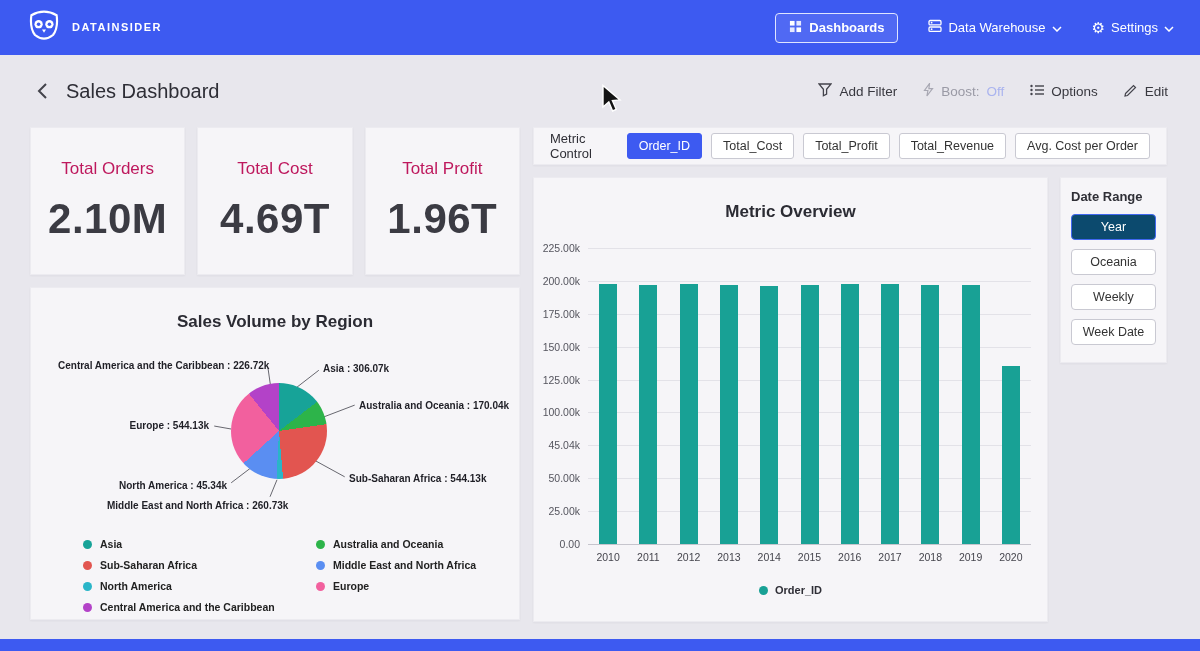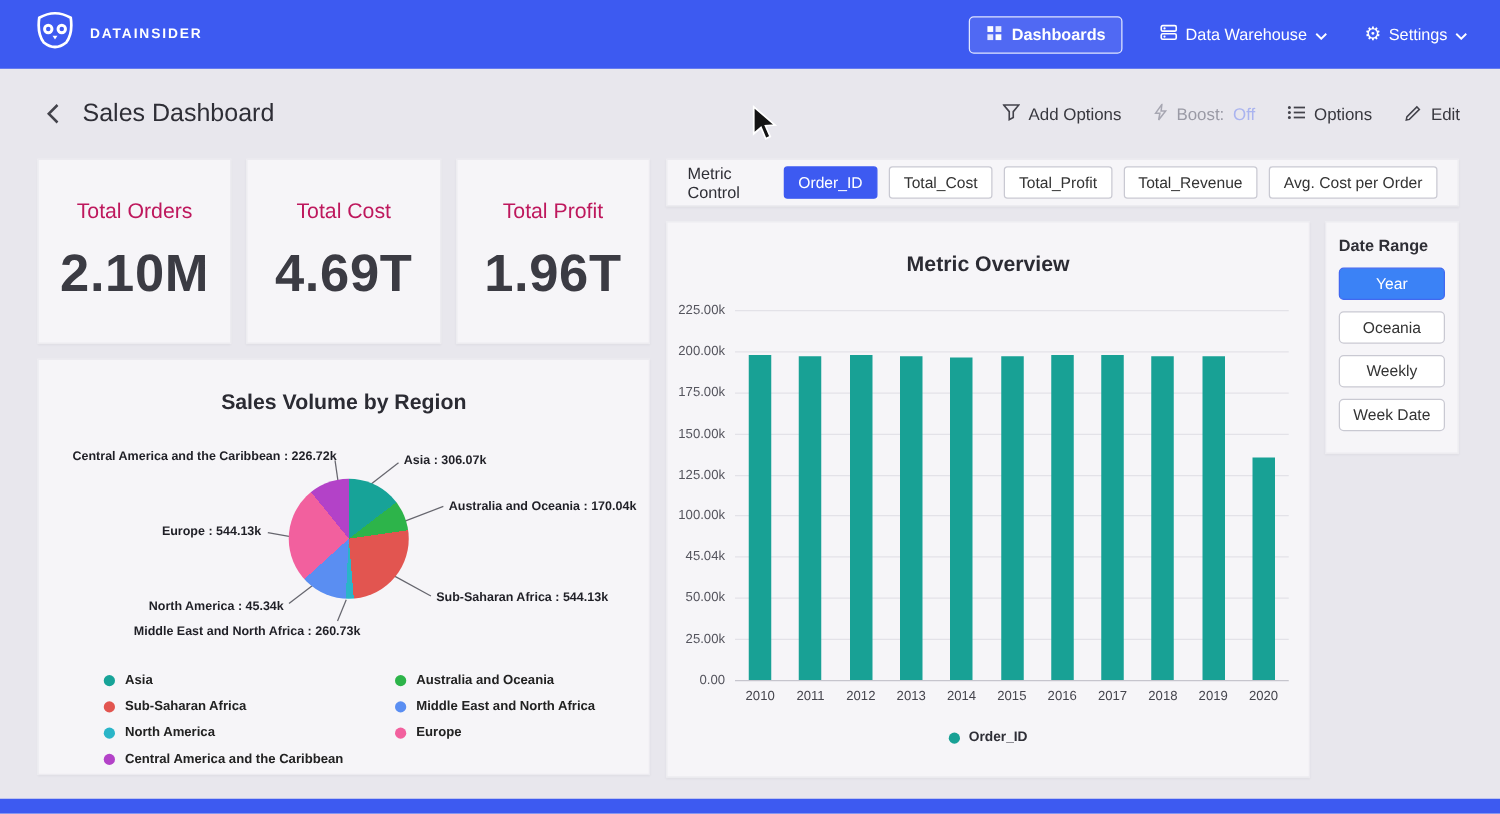--- a/index.html
+++ b/index.html
@@ -94,21 +94,21 @@
 
   
   .date-range { width:107px; flex:0 0 107px; padding:11px 10px 8px; }
   .dr-label { font-size:13px; color:#2f2f36; font-weight:600; margin-bottom:10px; }
   .dr-btn {
     display:block; width:100%; margin-bottom:9px;
     background:#fff; border:1px solid #c9c9d2; border-radius:4px;
     color:#333; font-size:12.5px; padding:5px 0; cursor:pointer;
     font-family:inherit; text-align:center;
   }
-  .dr-btn.active { background:#3b82f6; border-color:#4168f0; color:#fff; }
+  .dr-btn.active { background:#0c4a6e; border-color:#4168f0; color:#fff; }
 
   
   .pie-card { height:333px; }
   .pie-area { position:relative; height:200px; margin-top:2px; }
   .pie { position:absolute; left:200px; top:49px; width:96px; height:96px; border-radius:50%; }
   .pie-lines { position:absolute; left:0; top:0; width:100%; height:100%; }
   .pie-label { position:absolute; font-size:10px; font-weight:bold; color:#1f1f26; white-space:nowrap; }
   .pie-legend { display:grid; grid-template-columns:233px 1fr; row-gap:9px; margin:4px 0 0 52px; }
   .pie-legend .pl-item { display:flex; align-items:center; gap:8px; cursor:pointer; }
   .pie-legend .pl-text { font-size:10.5px; font-weight:bold; color:#222; }
@@ -186,21 +186,21 @@
       </svg>
   </button>
   <h1 class="page-title">Sales Dashboard</h1>
   <div class="header-actions">
     <button class="h-action">
       <span>
         <svg width="14" height="14" viewBox="0 0 14 14">
             <path d="M1 1 H13 L8.6 6.3 V11 L5.4 12.7 V6.3 Z" stroke="#43434b" stroke-width="1.3" fill="none"></path>
           </svg>
       </span>
-      <span>Add Options</span>
+      <span>Add Filter</span>
     </button>
     <button class="h-action muted">
       <span>
         <svg width="11" height="14" viewBox="0 0 10 14">
             <path d="M6 0.5 L1 7.5 H4.4 L3.4 13 L9 5.7 H5.4 Z" fill="none" stroke="#a7a7b2" stroke-width="1.2"></path>
           </svg>
       </span>
       <span>Boost:</span>
       <span class="boost-off">Off</span>
     </button>

